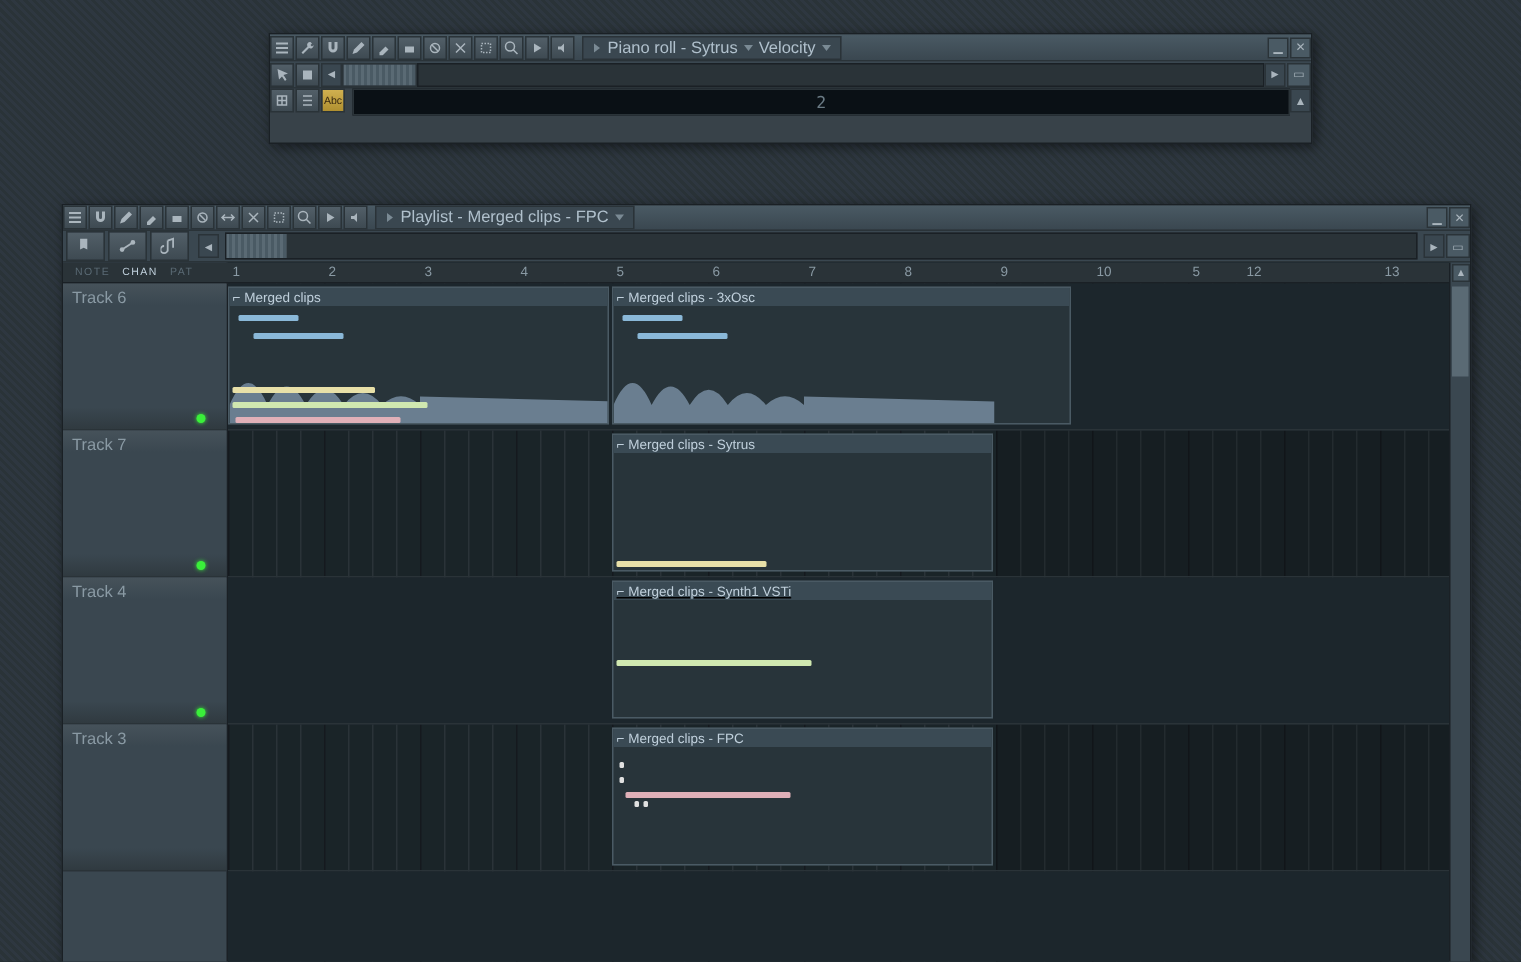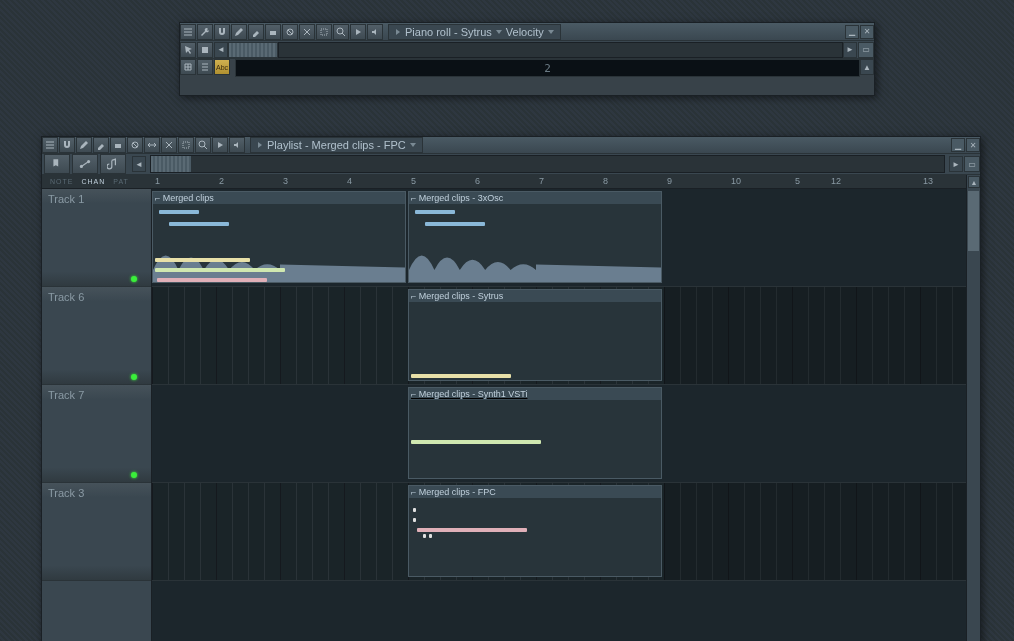--- a/index.html
+++ b/index.html
@@ -534,23 +534,23 @@
   </div>
 
   <div class="playlist-body">
     <div class="track-headers">
       <div class="snap-tabs">
         <span class="snap-tab">NOTE</span>
         <span class="snap-tab active">CHAN</span>
         <span class="snap-tab">PAT</span>
       </div>
       <div id="track-header-list">
-          <div class="track-header"><span>Track 1</span><div class="track-led"></div></div>
           <div class="track-header"><span>Track 6</span><div class="track-led"></div></div>
           <div class="track-header"><span>Track 7</span><div class="track-led"></div></div>
+          <div class="track-header"><span>Track 4</span><div class="track-led"></div></div>
           <div class="track-header"><span>Track 3</span></div>
         </div>
     </div>
 
     <div class="arrange-area">
       <div class="ruler" id="ruler">
           <div class="ruler-mark" style="left: 3px;">1</div>
           <div class="ruler-mark" style="left: 67px;">2</div>
           <div class="ruler-mark" style="left: 131px;">3</div>
           <div class="ruler-mark" style="left: 195px;">4</div>
@@ -626,21 +626,21 @@
                 <svg width="254" height="80" class="waveform">
                   <path d="M0 80 L0 68 Q12.700000000000001 38.8 25.400000000000002 68 L25.400000000000002 68 Q38.1 43.199999999999996 50.800000000000004 68 L50.800000000000004 68 Q63.5 47.599999999999994 76.2 68 L76.2 68 Q88.89999999999999 52 101.60000000000001 68 L101.60000000000001 68 Q114.3 56.4 127 68 L127 62.400000000000006 L254 65.6 L254 80 Z" fill="#6a7e90"></path>
                 </svg>
                 <div class="note-bar" style="left: 6px; width: 40px; top: 6px; background: rgb(138, 184, 216);"></div>
                 <div class="note-bar" style="left: 16px; width: 60px; top: 18px; background: rgb(138, 184, 216);"></div>
                 <div class="note-bar" style="left: 2px; width: 95px; top: 54px; background: rgb(232, 224, 168);"></div>
                 <div class="note-bar" style="left: 2px; width: 130px; top: 64px; background: rgb(208, 232, 176);"></div>
                 <div class="note-bar" style="left: 4px; width: 110px; top: 74px; background: rgb(224, 176, 184);"></div>
               </div>
             </div>
-            <div class="clip" style="left: 256px; width: 254px;">
+            <div class="clip" style="left: 256px; width: 306px;">
               <div class="clip-header">⌐ Merged clips - 3xOsc</div>
               <div class="clip-body">
                 <svg width="254" height="80" class="waveform">
                   <path d="M0 80 L0 68 Q12.700000000000001 38.8 25.400000000000002 68 L25.400000000000002 68 Q38.1 43.199999999999996 50.800000000000004 68 L50.800000000000004 68 Q63.5 47.599999999999994 76.2 68 L76.2 68 Q88.89999999999999 52 101.60000000000001 68 L101.60000000000001 68 Q114.3 56.4 127 68 L127 62.400000000000006 L254 65.6 L254 80 Z" fill="#6a7e90"></path>
                 </svg>
                 <div class="note-bar" style="left: 6px; width: 40px; top: 6px; background: rgb(138, 184, 216);"></div>
                 <div class="note-bar" style="left: 16px; width: 60px; top: 18px; background: rgb(138, 184, 216);"></div>
               </div>
             </div>
           </div>

